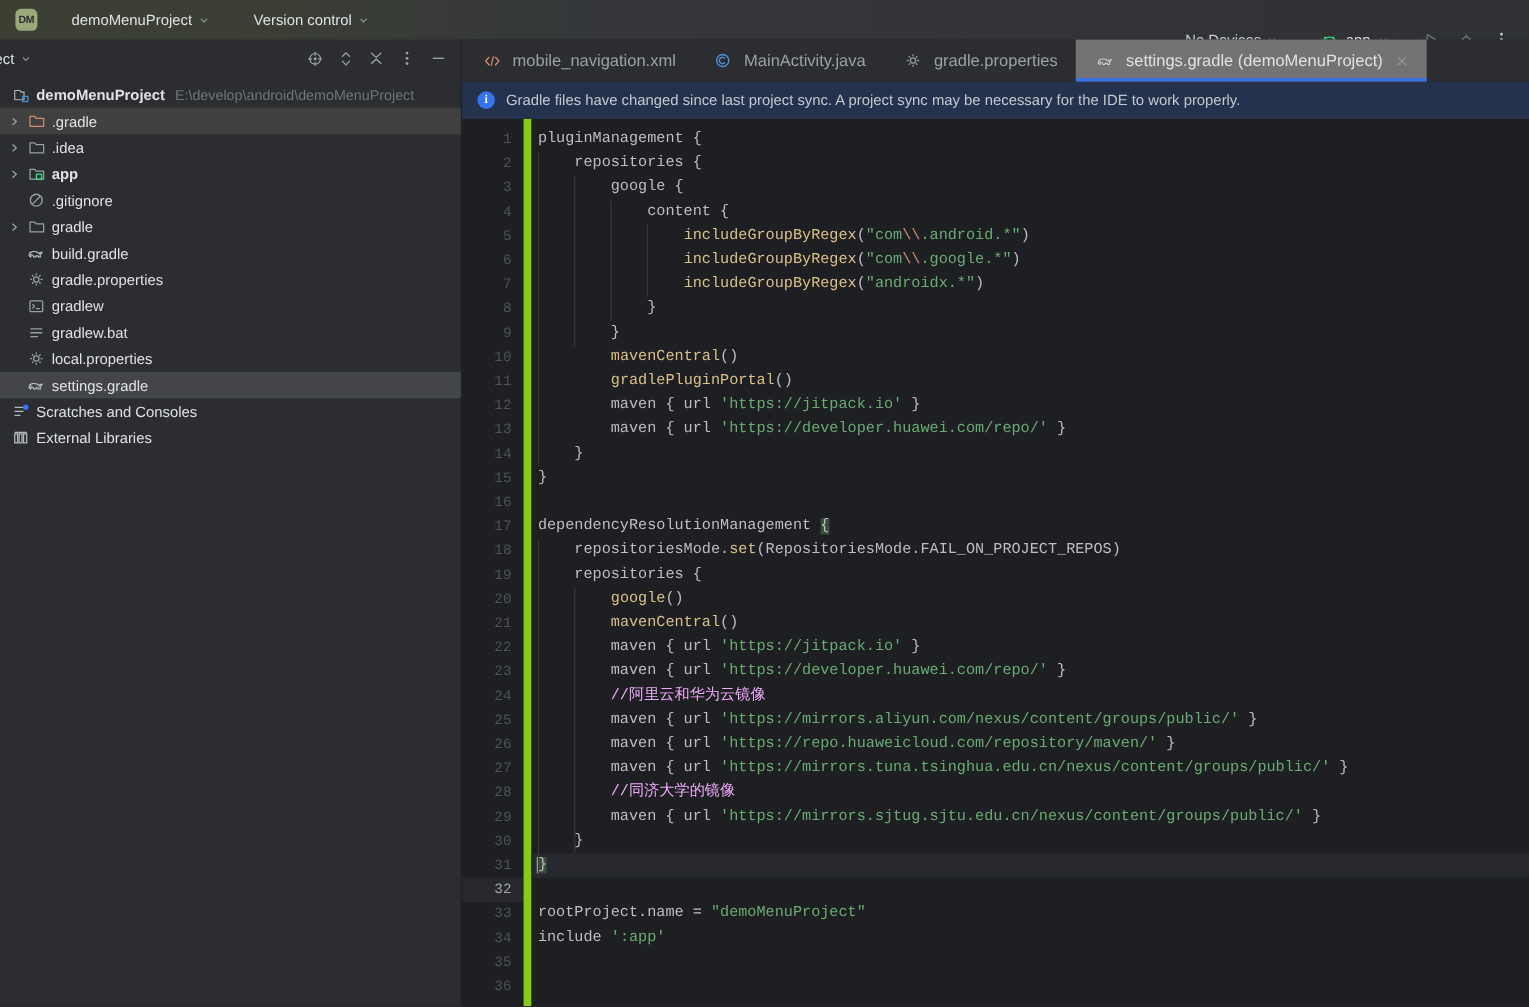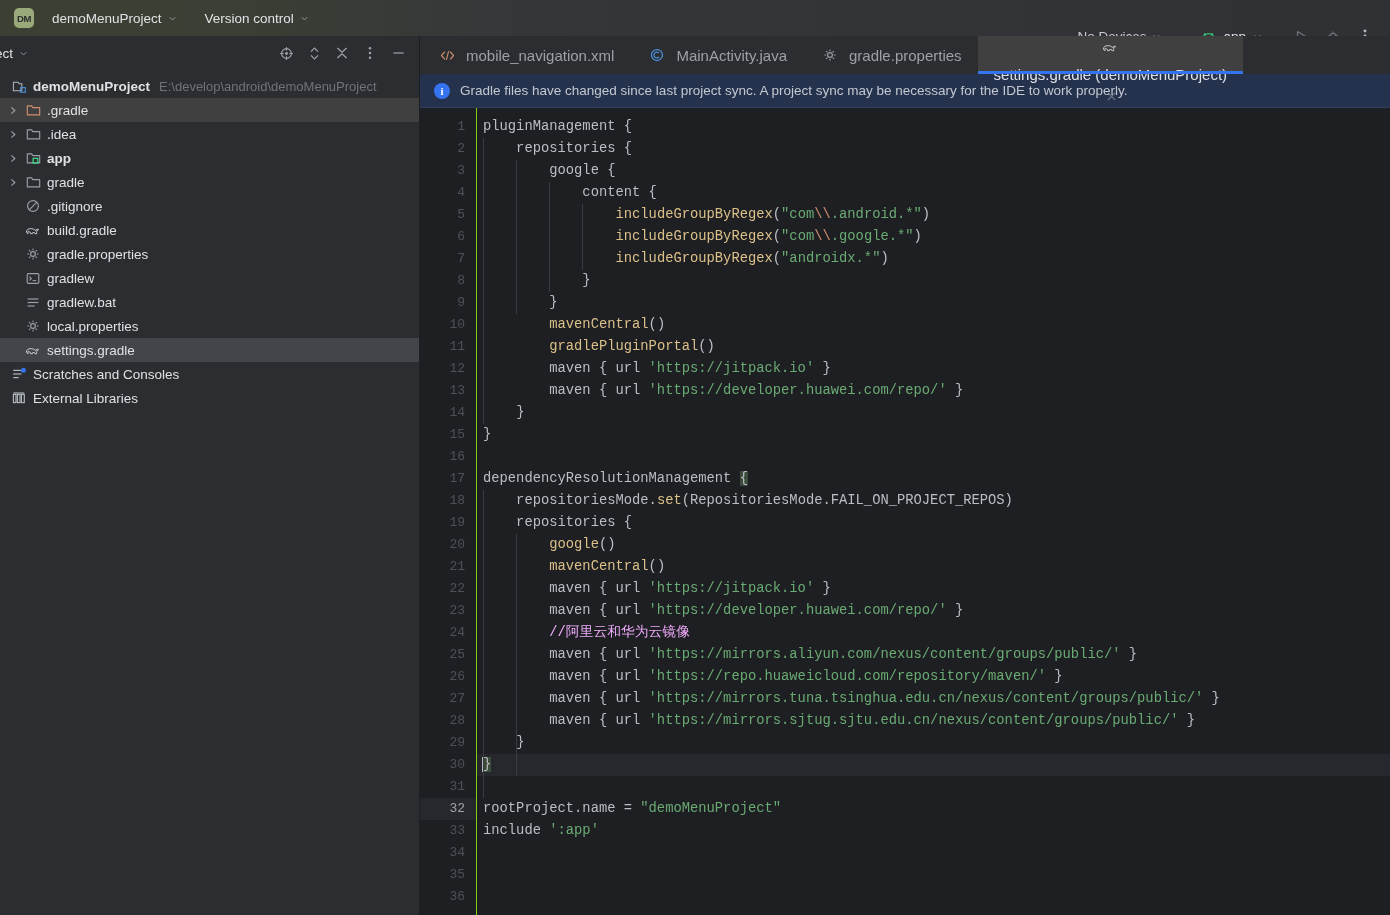--- a/index.html
+++ b/index.html
@@ -11,21 +11,21 @@
     color: #dfe1e5;
   }
   #app { position: relative; width: 1390px; height: 915px; display: flex; flex-direction: column; }
 
   
   .titlebar {
     height: 36px; min-height: 36px; display: flex; align-items: center;
     background: linear-gradient(90deg, #3c4033 0%, #3a3e34 18%, #34363a 40%, #2f3134 100%);
     padding: 0 10px 0 14px; position: relative;
   }
-  .tb-left { display: flex; align-items: center; gap: 0; flex: 0 0 auto; }
+  .tb-left { display: flex; align-items: center; gap: 13px; flex: 0 0 auto; }
   .proj-badge {
     width: 20px; height: 20px; border-radius: 5px; background: #9aa97a;
     color: #2b2d30; font-size: 9.5px; font-weight: bold; letter-spacing: -.3px;
     display: flex; align-items: center; justify-content: center;
     margin-right: 10px; font-family: "Liberation Sans", sans-serif;
   }
   .tb-item {
     display: flex; align-items: center; gap: 6px; padding: 4px 8px;
     border-radius: 5px; font-size: 13.5px; color: #dfe1e5; cursor: default; white-space: nowrap;
   }
@@ -79,21 +79,21 @@
   .editor-area { flex: 1; display: flex; flex-direction: column; min-width: 0; background: #1e1f22; }
 
   .tabbar {
     height: 38px; min-height: 38px; display: flex; align-items: stretch;
     background: #2b2d30; position: relative;
   }
   .tab {
     display: flex; align-items: center; gap: 8px; padding: 0 16px;
     font-size: 15px; color: #9da0a8; cursor: default; position: relative; white-space: nowrap;
   }
-  .tab.active { background: #404040; color: #dfe1e5; flex-direction: column; }
+  .tab.active { background: #737373; color: #dfe1e5; }
   .tab.active::after {
     content: ""; position: absolute; left: 0; right: 0; bottom: 0; height: 3px; background: #3573f0;
   }
   .tab-close {
     width: 14px; height: 14px; display: flex; align-items: center; justify-content: center;
     opacity: .5; margin-left: 2px;
   }
 
   .banner {
     min-height: 34px; display: flex; align-items: center; gap: 10px;
@@ -111,21 +111,21 @@
   .gutter {
     width: 56px; min-width: 56px; background: #1e1f22; padding-top: 8px;
     font-family: "Liberation Mono", "DejaVu Sans Mono", monospace; font-size: 13px;
     color: #4e5157; text-align: right; user-select: none;
   }
   .gln { height: 22px; line-height: 22px; padding-right: 11px; }
   .gln.cur { color: #a1a3a8; background: #26282e; }
   .code {
     flex: 1; position: relative; padding-top: 8px; overflow: hidden;
     font-family: "Liberation Mono", "DejaVu Sans Mono", monospace; font-size: 13.8px;
-    border-left: 1px solid #84cc16;
+    border-left: 7px solid #84cc16;
   }
   .cline { height: 22px; line-height: 22px; white-space: pre; padding-left: 6px; position: relative; }
   .cline.cur { background: #26282e; }
   .iguide {
     position: absolute; top: 8px; bottom: 0; width: 1px; background: #383b40; pointer-events: none;
   }
 
   
   .t-def   { color: #bcbec4; }
   .t-fn    { color: #dbc08a; }
@@ -301,45 +301,45 @@
             </span>
             <span class="ticon">
               <svg width="15" height="14" viewBox="0 0 16 14">
                 <path d="M1.4 2.6h4.6l1.3 1.8h7.3v7.8H1.4z" fill="none" stroke="#9aa0a6" stroke-width="1.2" stroke-linejoin="round"></path>
                 <rect x="7.6" y="7.4" width="5" height="5" fill="none" stroke="#3ddb85" stroke-width="1.3"></rect>
               </svg>
             </span>
             <span class="tlabel bold">app</span>
           </div>
           <div class="trow">
-            <span class="arrow">
-              <svg width="8" height="9" viewBox="0 0 8 9">
-                <path d="M2.4 1.4 L5.8 4.5 L2.4 7.6" fill="none" stroke="#9aa0a6" stroke-width="1.2"></path>
-              </svg>
-            </span>
-            <span class="ticon">
-              <svg width="15" height="14" viewBox="0 0 16 14">
-                <path d="M1.4 2.6h4.6l1.3 1.8h7.3v7.8H1.4z" fill="none" stroke="#9aa0a6" stroke-width="1.2" stroke-linejoin="round"></path>
-              </svg>
-            </span>
-            <span class="tlabel">gradle</span>
-          </div>
-          <div class="trow">
             <span class="arrow empty">
               <svg width="8" height="9" viewBox="0 0 8 9">
                 <path d="M2.4 1.4 L5.8 4.5 L2.4 7.6" fill="none" stroke="#9aa0a6" stroke-width="1.2"></path>
               </svg>
             </span>
             <span class="ticon">
               <svg width="14" height="14" viewBox="0 0 14 14">
                 <circle cx="7" cy="7" r="5.4" fill="none" stroke="#9aa0a6" stroke-width="1.2"></circle>
                 <line x1="3.2" y1="10.8" x2="10.8" y2="3.2" stroke="#9aa0a6" stroke-width="1.2"></line>
               </svg>
             </span>
             <span class="tlabel">.gitignore</span>
+          </div>
+          <div class="trow">
+            <span class="arrow">
+              <svg width="8" height="9" viewBox="0 0 8 9">
+                <path d="M2.4 1.4 L5.8 4.5 L2.4 7.6" fill="none" stroke="#9aa0a6" stroke-width="1.2"></path>
+              </svg>
+            </span>
+            <span class="ticon">
+              <svg width="15" height="14" viewBox="0 0 16 14">
+                <path d="M1.4 2.6h4.6l1.3 1.8h7.3v7.8H1.4z" fill="none" stroke="#9aa0a6" stroke-width="1.2" stroke-linejoin="round"></path>
+              </svg>
+            </span>
+            <span class="tlabel">gradle</span>
           </div>
           <div class="trow">
             <span class="arrow empty">
               <svg width="8" height="9" viewBox="0 0 8 9">
                 <path d="M2.4 1.4 L5.8 4.5 L2.4 7.6" fill="none" stroke="#9aa0a6" stroke-width="1.2"></path>
               </svg>
             </span>
             <span class="ticon">
               <svg width="16" height="13" viewBox="0 0 18 13">
                 <path d="M1.6 8.6q0-4.2 5-4.2 3.6 0 5 1.9 1.3-1.2 3.4-1.4-0.4 2.1-2.2 2.9.5 1.1.3 2.3h-2l-.5-1.3-2 .1-.3 1.2h-2l-.3-1.6q-1.5-.3-2.3-1.3-.5 1-0.3 2.9z" fill="none" stroke="#c8ccd2" stroke-width="1.1" stroke-linejoin="round"></path>
@@ -569,20 +569,21 @@
             <div class="cline"><span class="t-def">    repositoriesMode.</span><span class="t-fn">set</span><span class="t-def">(RepositoriesMode.FAIL_ON_PROJECT_REPOS)</span></div>
             <div class="cline"><span class="t-def">    repositories </span><span class="t-brace">{</span></div>
             <div class="cline"><span class="t-def">        </span><span class="t-fn">google</span><span class="t-def">()</span></div>
             <div class="cline"><span class="t-def">        </span><span class="t-fn">mavenCentral</span><span class="t-def">()</span></div>
             <div class="cline"><span class="t-def">        maven { url </span><span class="t-str">'https://jitpack.io'</span><span class="t-def"> }</span></div>
             <div class="cline"><span class="t-def">        maven { url </span><span class="t-str">'https://developer.huawei.com/repo/'</span><span class="t-def"> }</span></div>
             <div class="cline"><span class="t-cmt">        //阿里云和华为云镜像</span></div>
             <div class="cline"><span class="t-def">        maven { url </span><span class="t-str">'https://mirrors.aliyun.com/nexus/content/groups/public/'</span><span class="t-def"> }</span></div>
             <div class="cline"><span class="t-def">        maven { url </span><span class="t-str">'https://repo.huaweicloud.com/repository/maven/'</span><span class="t-def"> }</span></div>
             <div class="cline"><span class="t-def">        maven { url </span><span class="t-str">'https://mirrors.tuna.tsinghua.edu.cn/nexus/content/groups/public/'</span><span class="t-def"> }</span></div>
+            <div class="cline"><span class="t-cmt">        //同济大学的镜像</span></div>
             <div class="cline"><span class="t-def">        maven { url </span><span class="t-str">'https://mirrors.sjtug.sjtu.edu.cn/nexus/content/groups/public/'</span><span class="t-def"> }</span></div>
             <div class="cline"><span class="t-def">    </span><span class="t-brace">}</span></div>
             <div class="cline cur"><span class="t-caret"></span><span class="t-match">}</span></div>
             <div class="cline"></div>
             <div class="cline"><span class="t-def">rootProject.name = </span><span class="t-str">"demoMenuProject"</span></div>
             <div class="cline"><span class="t-def">include </span><span class="t-str">':app'</span></div>
             <div class="cline"></div>
             <div class="iguide" style="left: 6px; top: 30px; height: 286px; bottom: auto;"></div>
             <div class="iguide" style="left: 39.1181px; top: 52px; height: 154px; bottom: auto;"></div>
             <div class="iguide" style="left: 72.2362px; top: 74px; height: 110px; bottom: auto;"></div>

